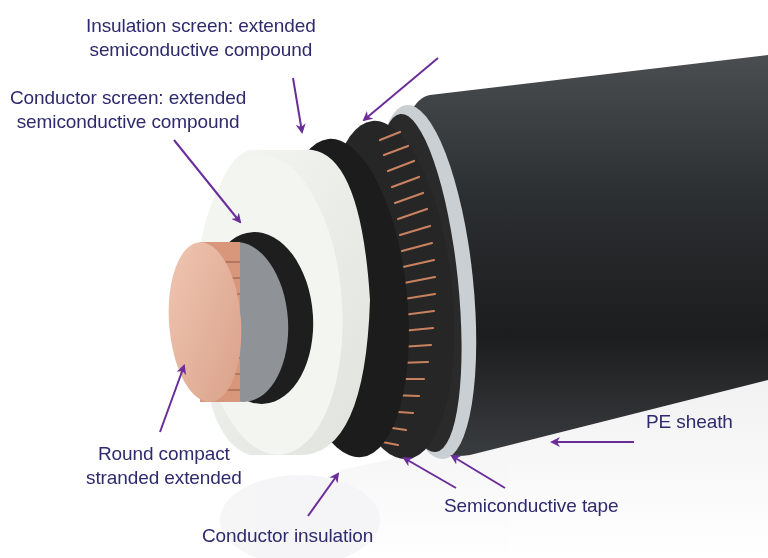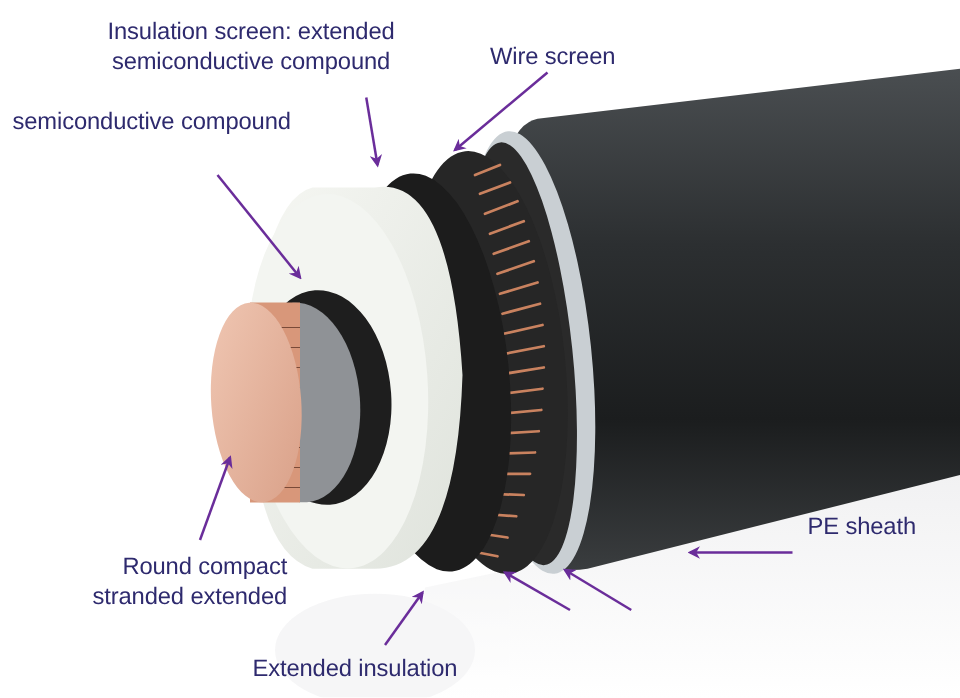--- a/index.html
+++ b/index.html
@@ -104,34 +104,35 @@
       <line x1="505" y1="488" x2="452" y2="456" marker-end="url(#ah)"></line>
       <line x1="308" y1="516" x2="338" y2="474" marker-end="url(#ah)"></line>
     </g>
   </svg>
 
   <div class="label" style="left:86px; top:14px;">
     <span>Insulation screen:  extended</span>
     <span>semiconductive compound</span>
   </div>
 
-  <div class="label" style="left:392px; top:34px;">
-    <span>Wire screen</span>
-  </div>
 
   <div class="label" style="left:10px; top:86px;">
+    <span>Conductor screen: extended</span>
     <span>semiconductive compound</span>
   </div>
 
-  <div class="label" style="left:74px; top:442px; text-align:right;">
+  <div class="label" style="left:86px; top:442px; text-align:center;">
     <span>Round compact</span>
     <span>stranded extended</span>
   </div>
 
   <div class="label" style="left:646px; top:410px;">
     <span>PE sheath</span>
   </div>
 
+  <div class="label" style="left:444px; top:494px;">
+    <span>Semiconductive tape</span>
+  </div>
 
   <div class="label" style="left:202px; top:524px;">
-    <span>Extended insulation</span>
+    <span>Conductor insulation</span>
   </div>
 </div>
 
 </body></html>

